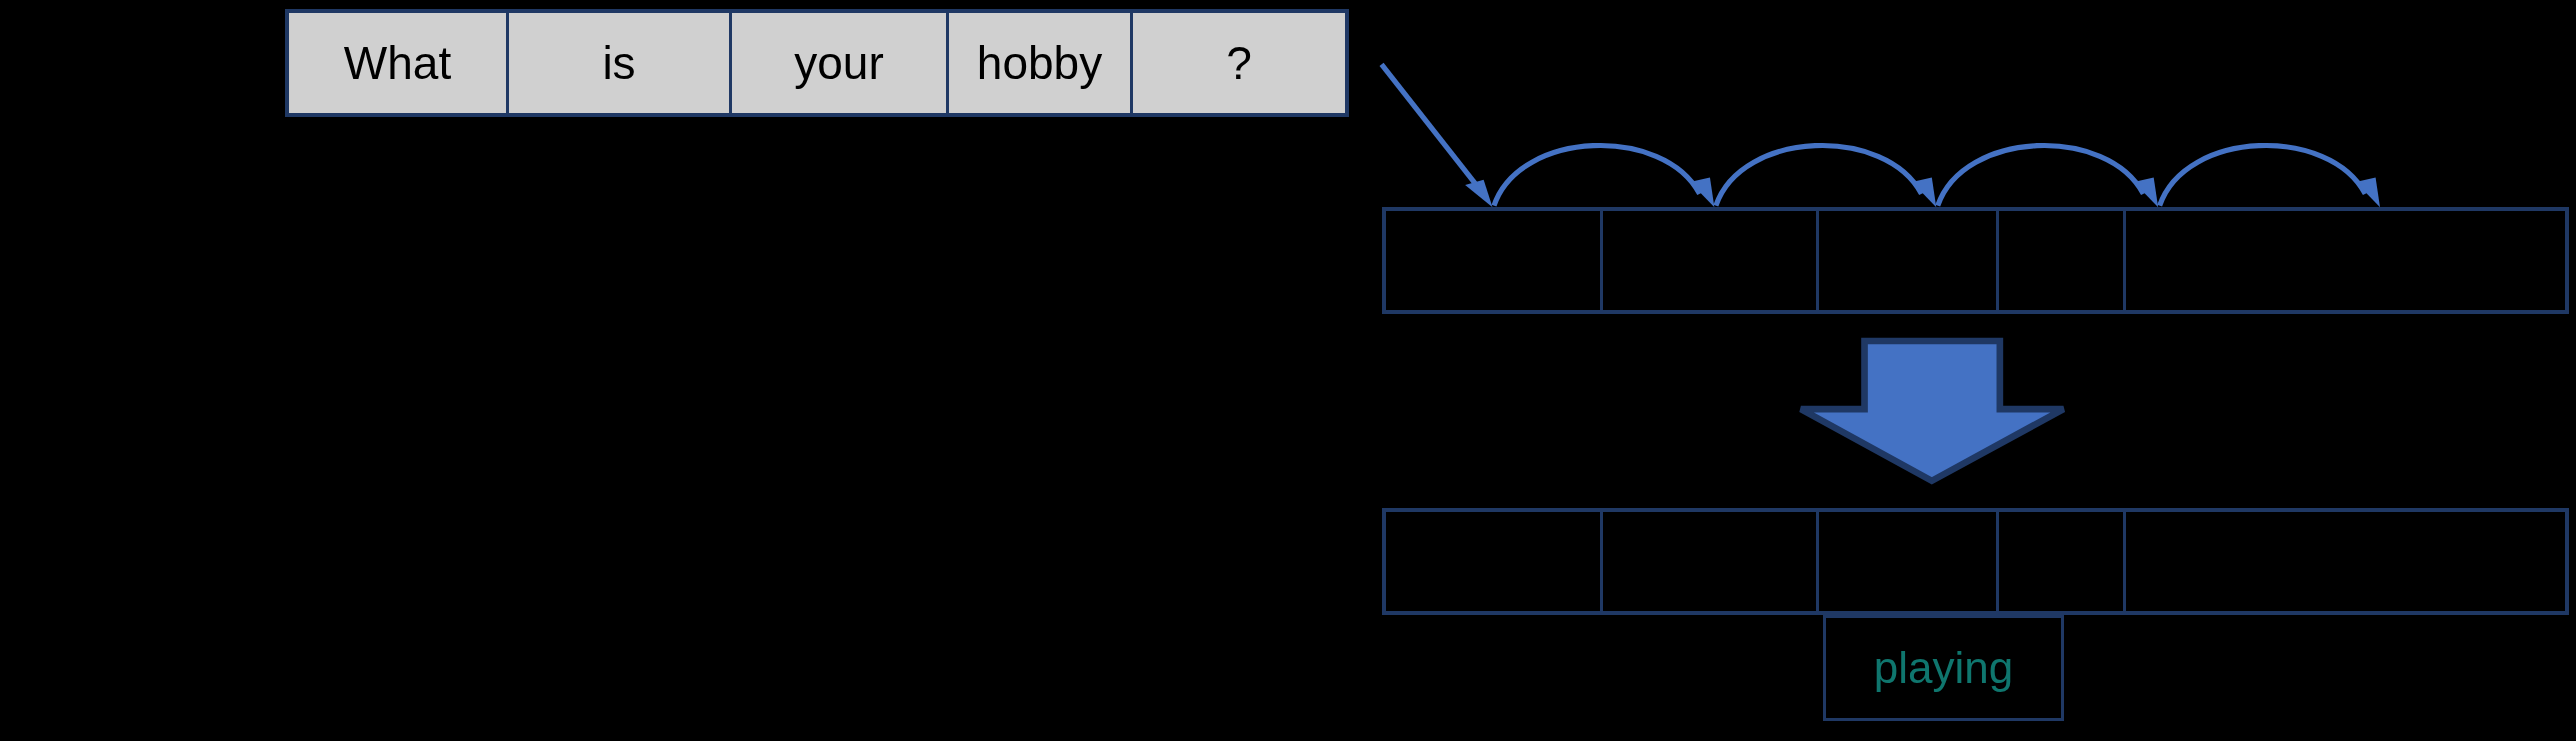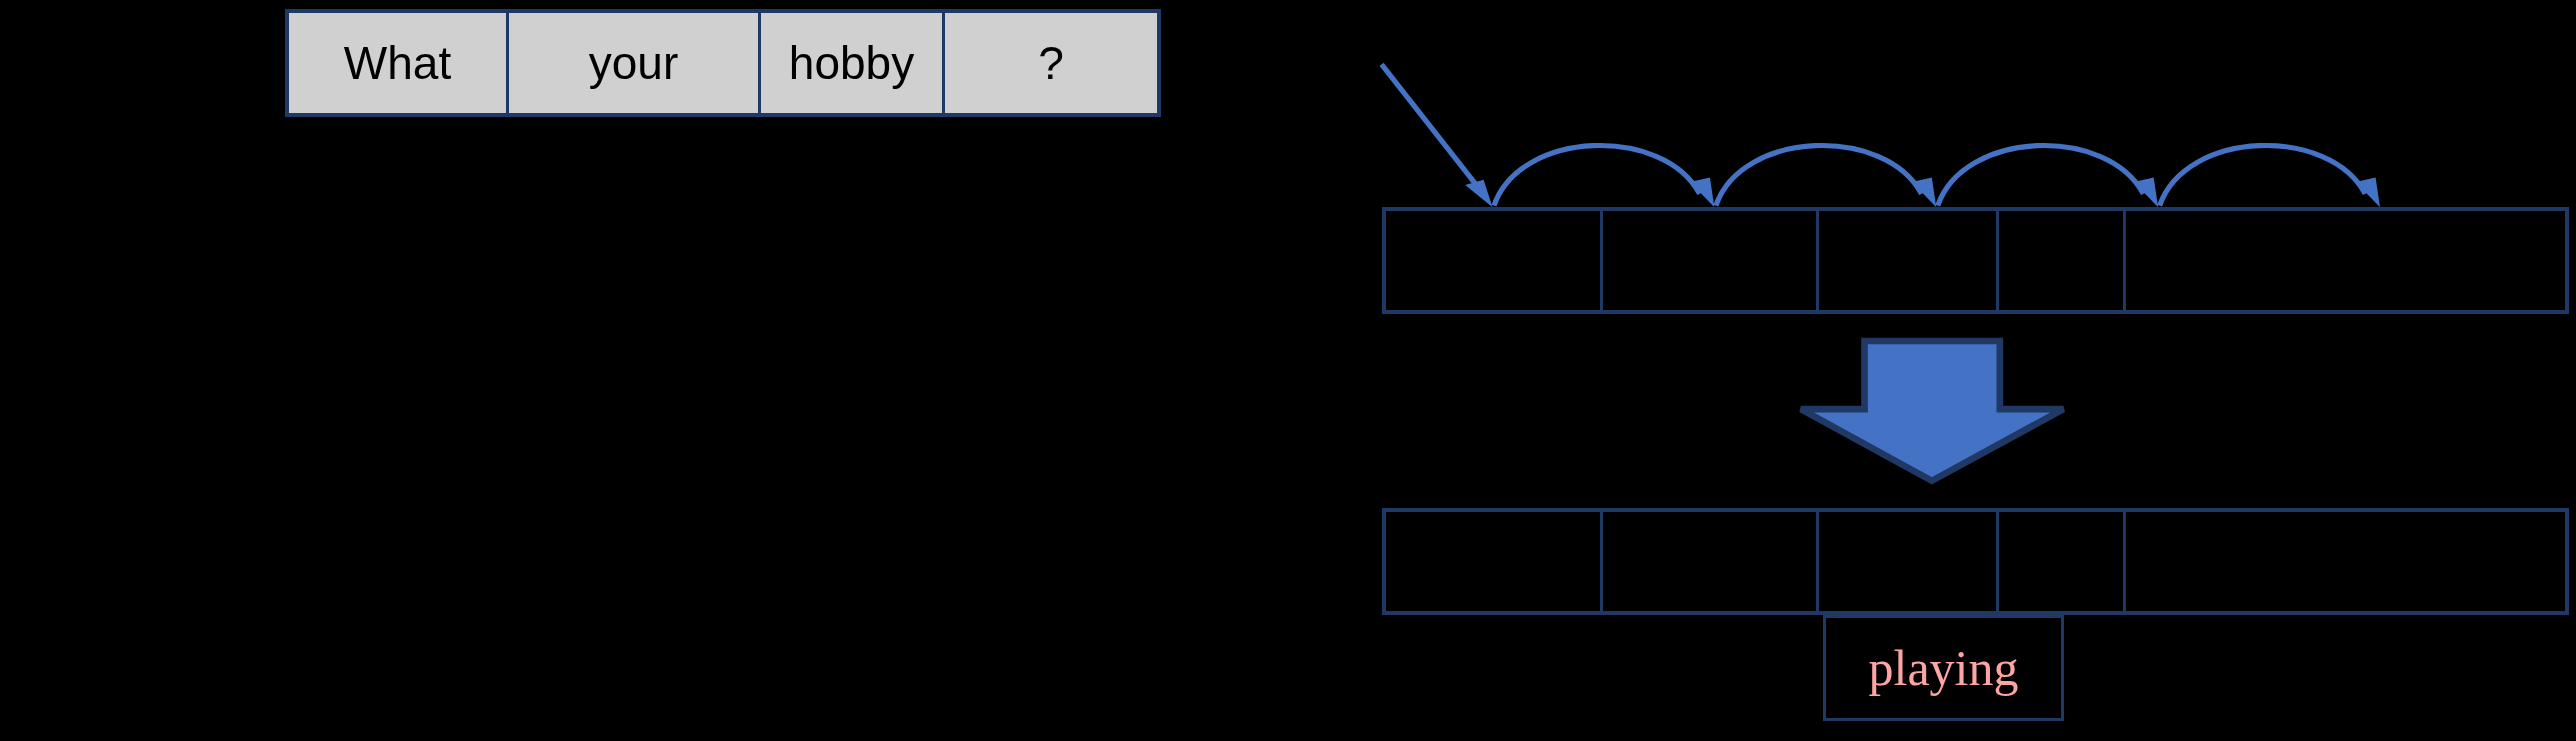--- a/index.html
+++ b/index.html
@@ -98,36 +98,39 @@
     width: 241px;
     height: 106px;
     box-sizing: border-box;
     border: 3.7px solid #1F3864;
     background: #000000;
     display: flex;
     align-items: center;
     justify-content: center;
   }
   .output-word {
-    color: #fca5a5;
-    font-size: 50px;
+    color: #0f766e;
+    font-size: 44px;
     line-height: 1;
-    font-family: Liberation Serif, serif;
+    font-family: Liberation Sans, sans-serif;
   }
 </style>
 </head>
 <body>
 
 <div id="stage">
 
   <div class="source-table">
     <div class="source-cell" style="width:220px">
       <span>What</span>
     </div>
-    <div class="source-cell" style="width:252px">
+    <div class="source-cell" style="width:223px">
+      <span>is</span>
+    </div>
+    <div class="source-cell" style="width:217px">
       <span>your</span>
     </div>
     <div class="source-cell" style="width:184px">
       <span>hobby</span>
     </div>
     <div class="source-cell" style="width:212px">
       <span>?</span>
     </div>
   </div>
 

